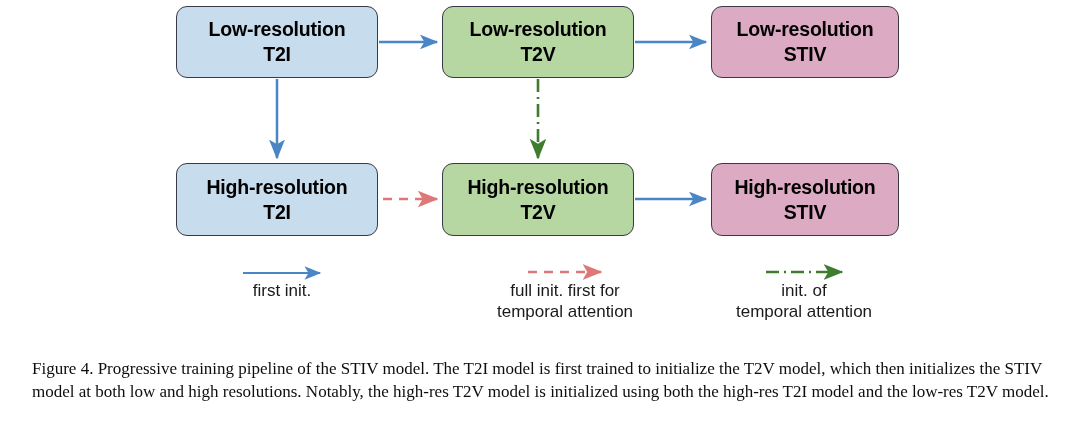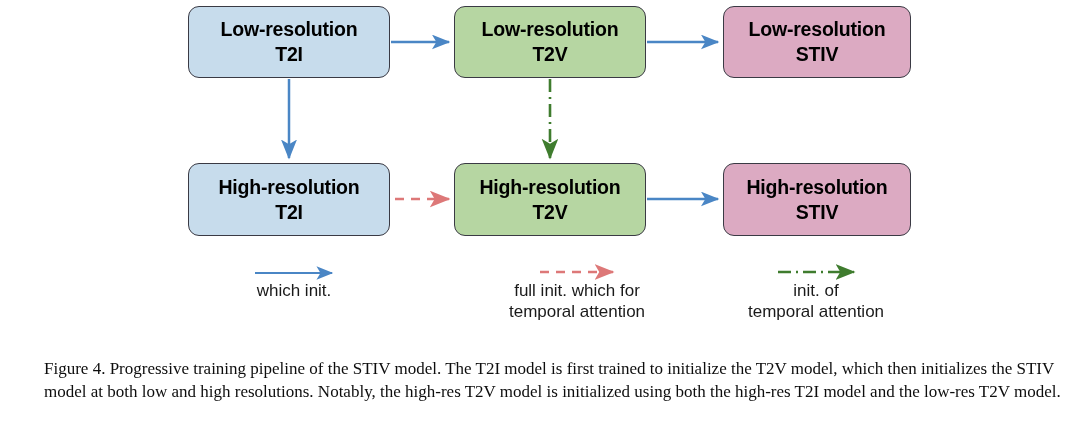--- a/index.html
+++ b/index.html
@@ -9,21 +9,21 @@
   }
   body {
     width: 1080px;
     height: 441px;
     position: relative;
     font-family: "Liberation Sans", sans-serif;
     overflow: hidden;
   }
   #figure-root {
     position: absolute;
-    left: 16px; top: 0;
+    left: 4px; top: 0;
     width: 900px;
     height: 441px;
   }
   #diagram-svg {
     position: absolute;
     left: 0; top: 0;
     width: 1080px;
     height: 345px;
   }
   .node-box {
@@ -128,25 +128,25 @@
     <span>High-resolution</span>
     <span class="ln2">T2V</span>
   </div>
 
   <div class="node-box" style="left:707px; top:163px; width:188px; height:73px; background:#dcaac2;">
     <span>High-resolution</span>
     <span class="ln2">STIV</span>
   </div>
 
   <div class="legend-item" style="left:198px; top:281px; width:160px;">
-    <span class="legend-label">which init.</span>
+    <span class="legend-label">first init.</span>
   </div>
 
   <div class="legend-item" style="left:461px; top:281px; width:200px;">
-    <span class="legend-label">full init. which for</span>
+    <span class="legend-label">full init. first for</span>
     <span class="legend-label">temporal attention</span>
   </div>
 
   <div class="legend-item" style="left:700px; top:281px; width:200px;text-align:center;">
     <span class="legend-label">init. of</span>
     <span class="legend-label">temporal attention</span>
   </div>
 
   <div id="caption">Figure 4. Progressive training pipeline of the STIV model. The T2I model is first trained to initialize the T2V model, which then initializes the STIV model at both low and high resolutions. Notably, the high-res T2V model is initialized using both the high-res T2I model and the low-res T2V model.</div>
 

